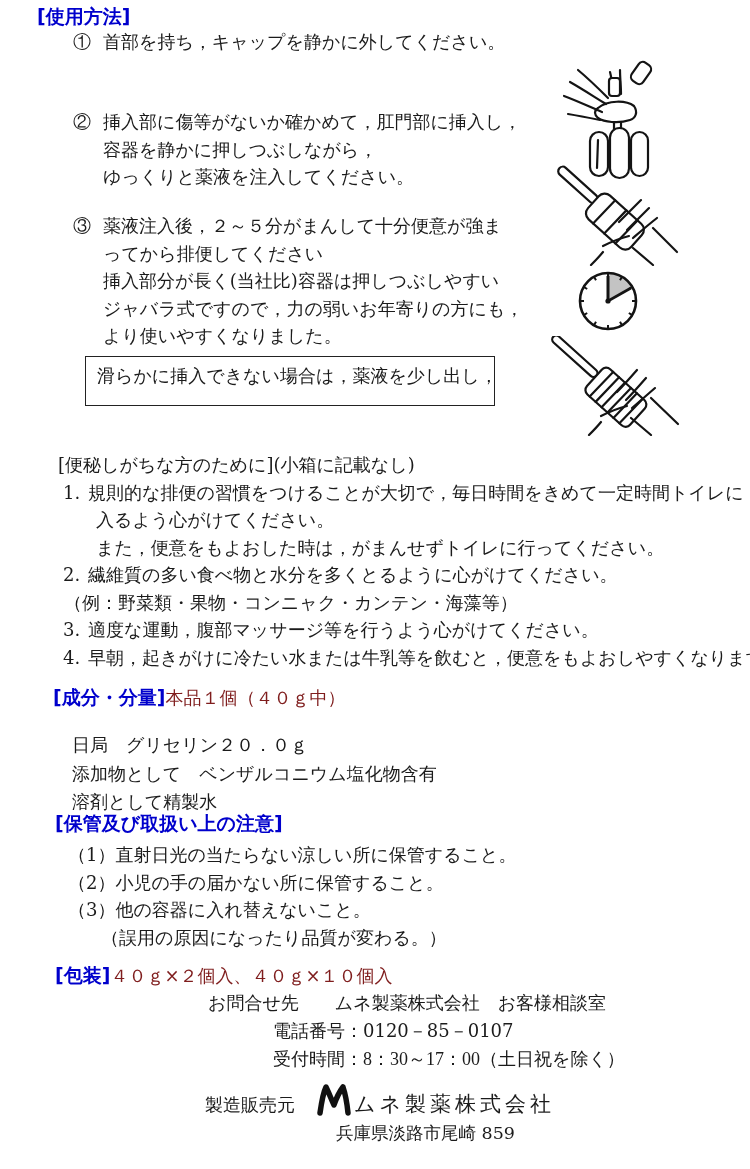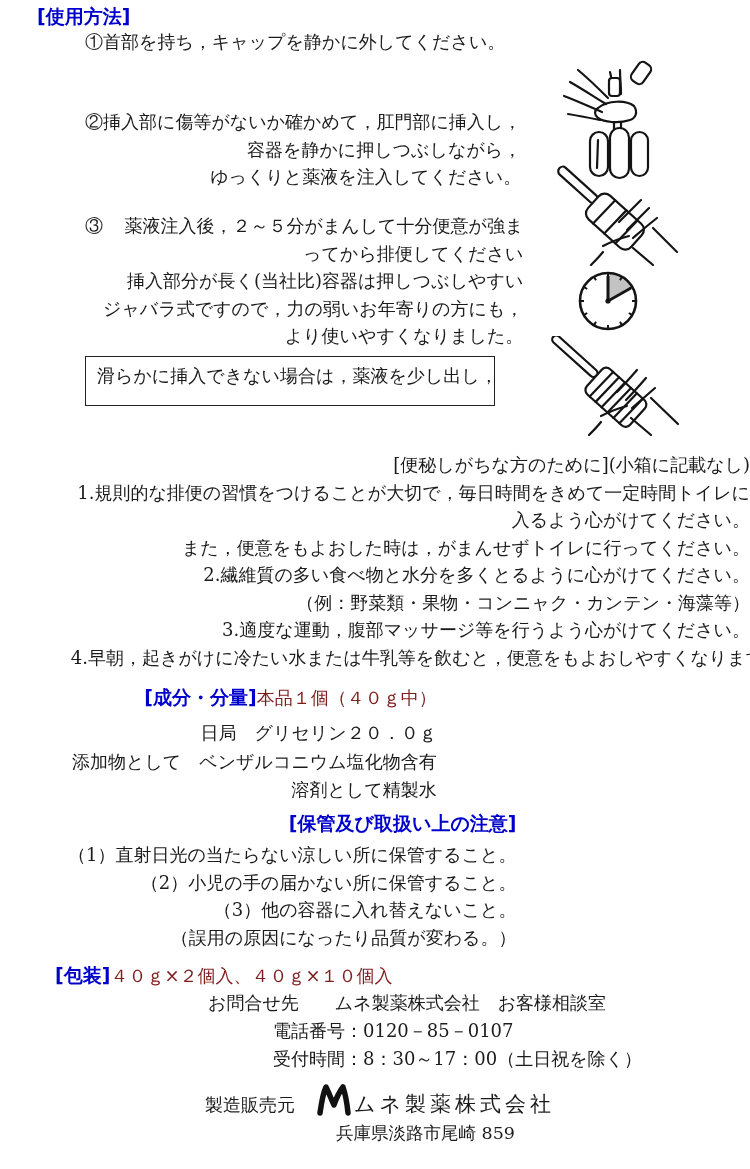--- a/index.html
+++ b/index.html
@@ -1,21 +1,21 @@
 <!DOCTYPE html>
 <html lang="ja"><head>
 <meta charset="utf-8">
 <style>
   html,body{margin:0;padding:0;}
   body{
     width:750px;height:1169px;background:#ffffff;
     font-family:"DejaVu Serif","Liberation Serif",serif;
     color:#1b1b1b;font-size:18px;
   }
-  .page{position:relative;width:750px;height:1169px;background:#ffffff;overflow:hidden;text-align:right;}
+  .page{position:relative;width:750px;height:1169px;background:#ffffff;overflow:hidden;}
   .abs{position:absolute;}
   .bhead{
     font-family:"DejaVu Sans","Liberation Sans",sans-serif;
     font-weight:bold;font-size:19px;color:#0000cc;white-space:nowrap;
   }
   .nowrap{white-space:nowrap;}
 
   
   .step{position:absolute;left:73px;display:flex;}
   .snum{width:30px;line-height:27.5px;flex:0 0 30px;}
@@ -34,34 +34,34 @@
   .tips{position:absolute;left:58px;top:451px;width:692px;line-height:27.5px;}
   .tips .theading{white-space:nowrap;}
   .trow{white-space:nowrap;}
   .tnum{display:inline-block;margin-left:5px;width:25px;}
   .tcont{margin-left:38px;white-space:nowrap;}
   .texample{margin-left:6px;white-space:nowrap;}
 
   
   .ingredients{position:absolute;left:53px;top:685px;}
   .hsuffix{font-family:"DejaVu Serif","Liberation Serif",serif;font-weight:normal;font-size:18px;color:#7f1d1d;}
-  .ing-lines{margin-top:8px;margin-left:19px;line-height:28.5px;}
+  .ing-lines{margin-top:20px;margin-left:19px;line-height:28.5px;}
   .ing-lines div{white-space:nowrap;}
 
   
   .storage{position:absolute;left:55px;top:811px;}
   .sto-lines{margin-top:4px;margin-left:13px;line-height:27.5px;}
   .sto-lines div{white-space:nowrap;}
   .sto-indent{margin-left:33px;}
 
   
   .packaging{position:absolute;left:55px;top:963px;white-space:nowrap;}
   .contact-1{position:absolute;left:208px;top:991px;white-space:nowrap;}
   .contact-2{position:absolute;left:273px;top:1019px;white-space:nowrap;}
-  .contact-3{position:absolute;left:273px;top:1047px;white-space:nowrap;}
+  .contact-3{position:absolute;left:273px;top:1047px;white-space:nowrap;font-family:Liberation Serif, serif;}
 
   
   .f-label{position:absolute;left:205px;top:1093px;white-space:nowrap;}
   .f-logo{position:absolute;left:316px;top:1084px;}
   .f-company{position:absolute;left:354px;top:1090px;font-size:21px;letter-spacing:4px;white-space:nowrap;}
   .f-address{position:absolute;left:336px;top:1121px;font-size:17.5px;white-space:nowrap;}
 
   
   .illus{position:absolute;}
   .ln{stroke:#141414;stroke-width:2.2;fill:none;stroke-linecap:round;stroke-linejoin:round;}

